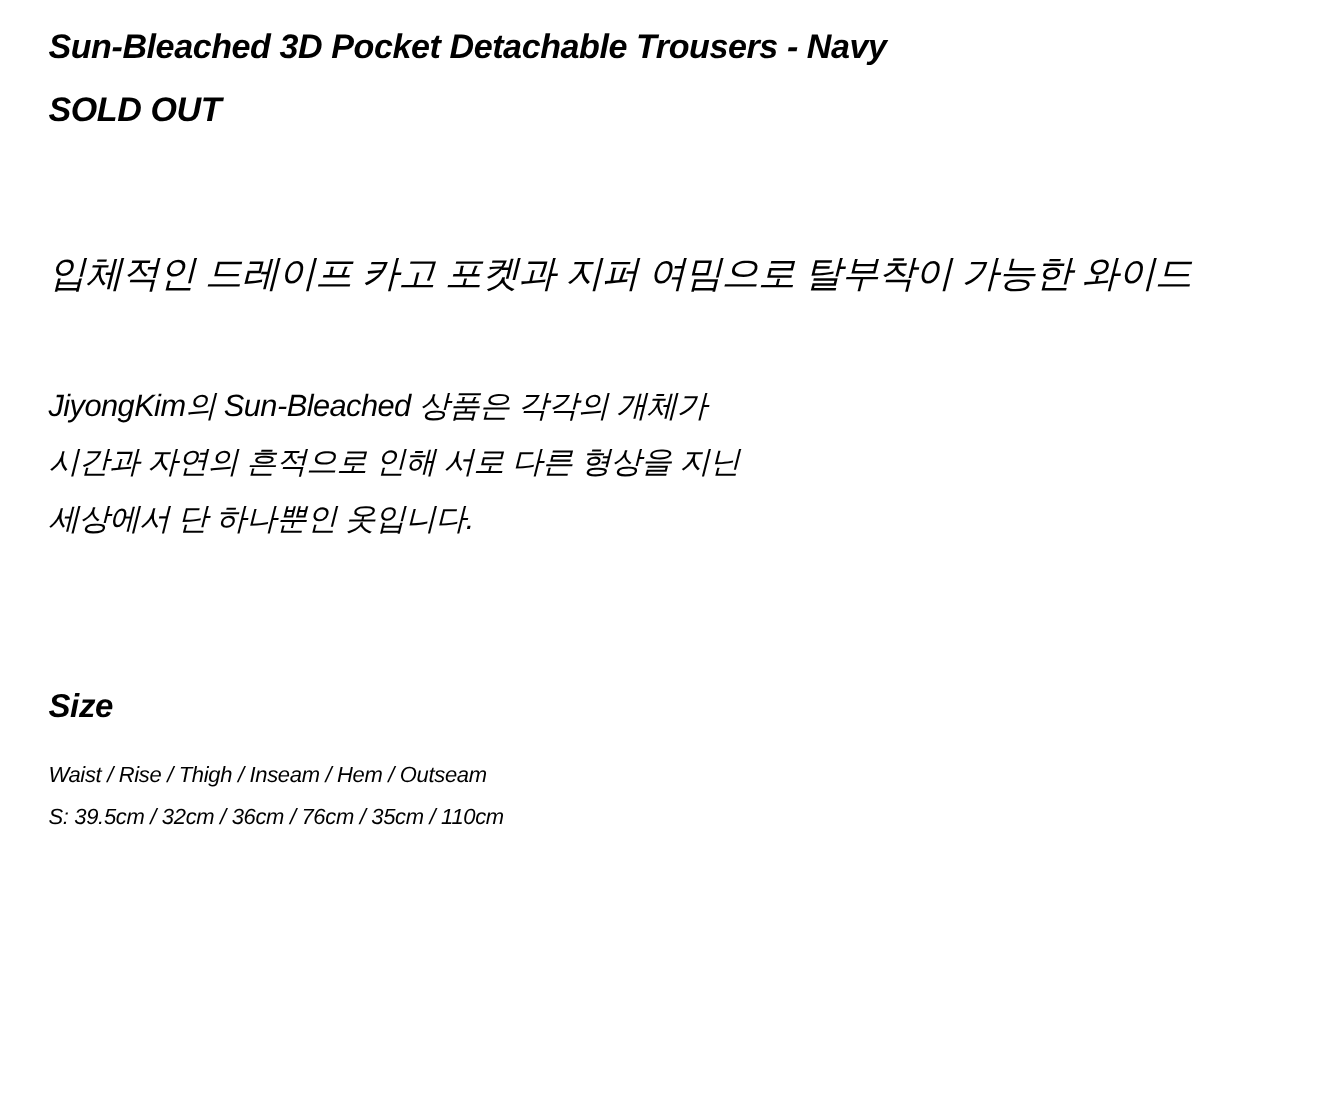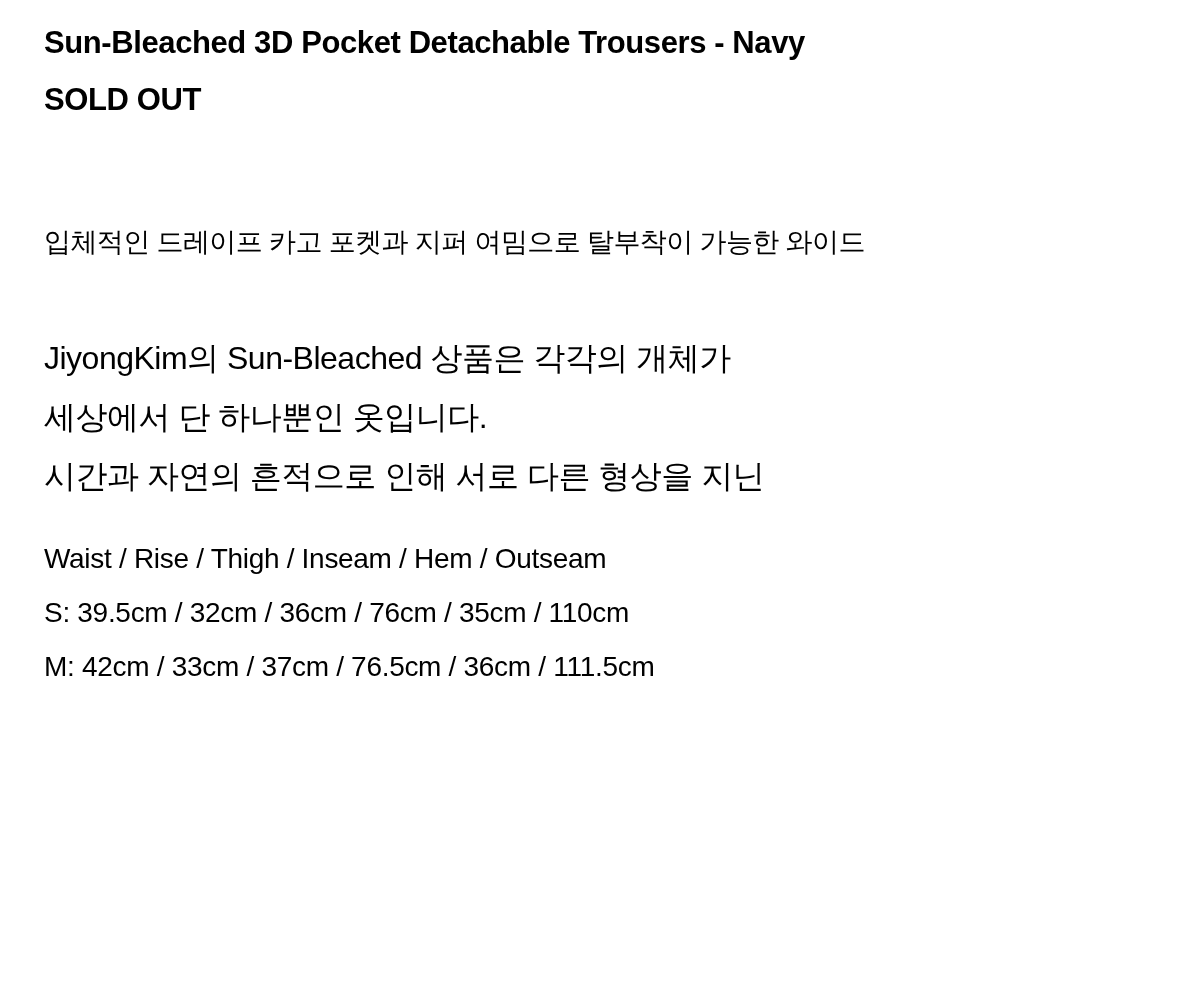--- a/index.html
+++ b/index.html
@@ -14,65 +14,66 @@
     color: #000000;
     -webkit-font-smoothing: antialiased;
     overflow: hidden;
   }
   .page {
     width: 1200px;
     height: 1004px;
     box-sizing: border-box;
     padding: 14px 44px 0 44px;
     position: relative;
+    font-style: italic;
   }
 
   .title-block {
     font-weight: bold;
     font-size: 31px;
     line-height: 1.85;
     letter-spacing: -0.4px;
   }
   .title-line {
     display: block;
     white-space: nowrap;
   }
 
   .desc-block {
     margin-top: 86px;
-    font-size: 27px;
+    font-size: 34px;
     line-height: 2.0;
     letter-spacing: -0.6px;
     font-weight: 400;
   }
   .desc-line {
     display: block;
     white-space: nowrap;
   }
   .para-gap {
     height: 60px;
   }
 
   .desc-block-2 {
-    font-size: 32px;
+    font-size: 28px;
     line-height: 1.85;
     letter-spacing: -0.5px;
     font-weight: 400;
   }
 
   .size-heading {
     margin-top: 128px;
     font-weight: bold;
     font-size: 30px;
     letter-spacing: -0.3px;
   }
 
   .size-lines {
     margin-top: 26px;
-    font-size: 28px;
+    font-size: 20px;
     line-height: 1.92;
     letter-spacing: -0.3px;
     font-weight: 400;
   }
   .size-line {
     display: block;
     white-space: nowrap;
   }
 </style>
 </head>
@@ -86,24 +87,24 @@
   </div>
 
   <div class="desc-block">
     <span class="desc-line">입체적인 드레이프 카고 포켓과 지퍼 여밈으로 탈부착이 가능한 와이드</span>
   </div>
 
   <div class="para-gap"></div>
 
   <div class="desc-block-2">
     <span class="desc-line">JiyongKim의 Sun-Bleached 상품은 각각의 개체가</span>
+    <span class="desc-line">시간과 자연의 흔적으로 인해 서로 다른 형상을 지닌</span>
     <span class="desc-line">세상에서 단 하나뿐인 옷입니다.</span>
-    <span class="desc-line">시간과 자연의 흔적으로 인해 서로 다른 형상을 지닌</span>
   </div>
 
+  <div class="size-heading">Size</div>
 
   <div class="size-lines">
     <span class="size-line">Waist / Rise / Thigh / Inseam / Hem / Outseam</span>
     <span class="size-line">S: 39.5cm / 32cm / 36cm / 76cm / 35cm / 110cm</span>
-    <span class="size-line">M: 42cm / 33cm / 37cm / 76.5cm / 36cm / 111.5cm</span>
   </div>
 
 </div>
 
 </body></html>

